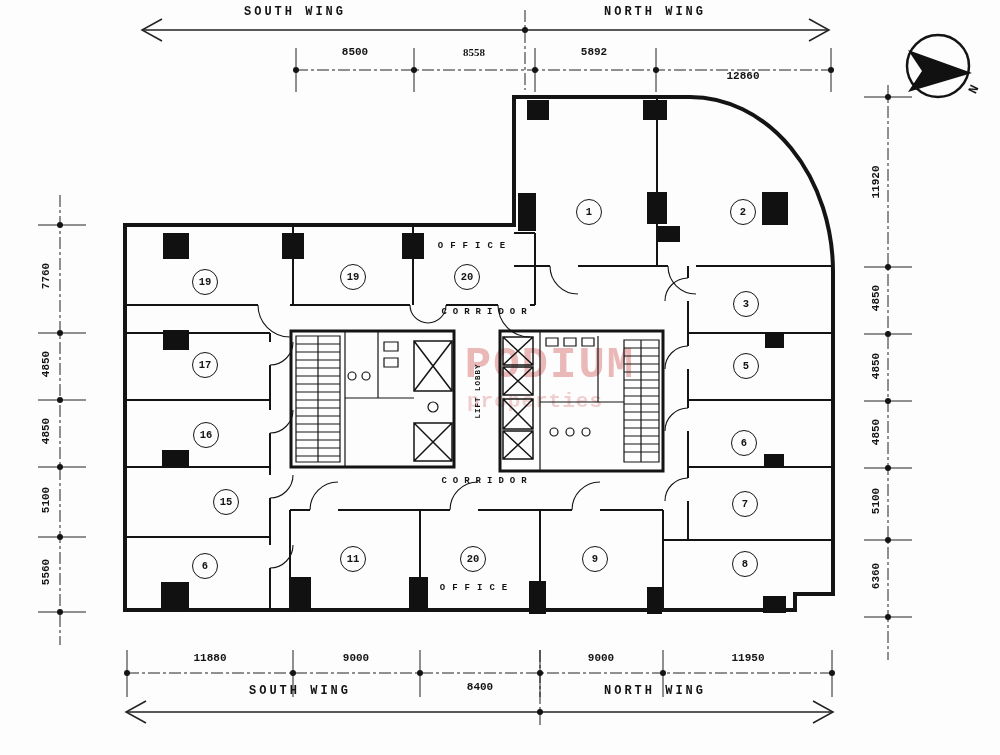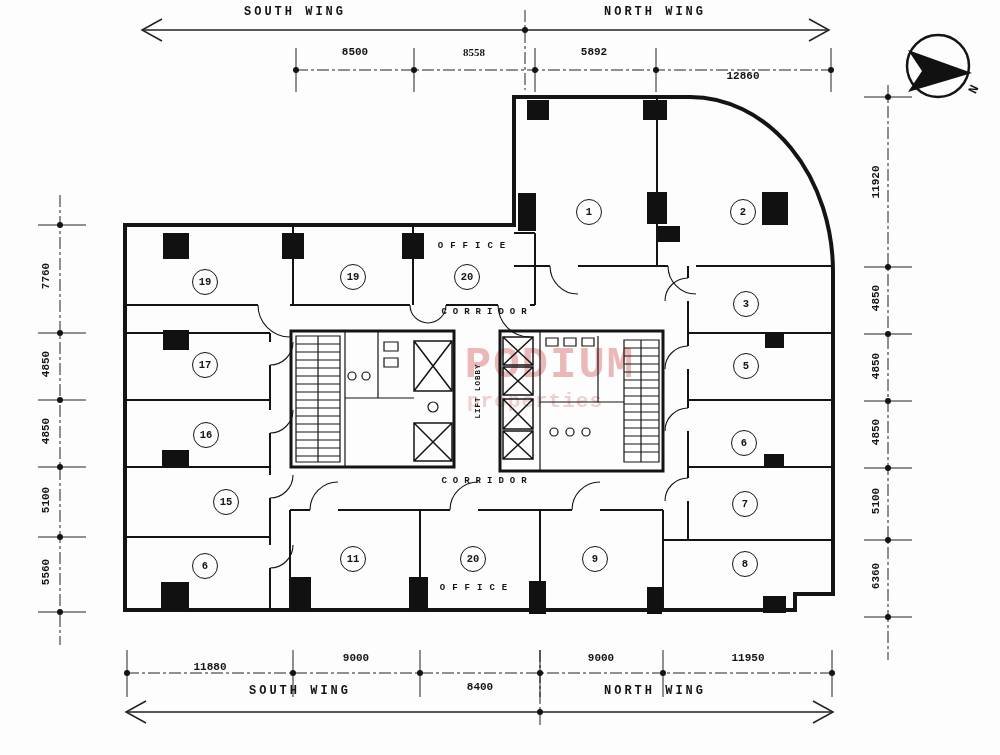--- a/index.html
+++ b/index.html
@@ -172,21 +172,21 @@
   <div class="txt wing" style="left:155px;top:5px;">SOUTH WING</div>
   <div class="txt wing" style="left:515px;top:5px;">NORTH WING</div>
   <div class="txt wing" style="left:160px;top:684px;">SOUTH WING</div>
   <div class="txt wing" style="left:515px;top:684px;">NORTH WING</div>
 
   <div class="txt dim" style="left:315px;top:46px;">8500</div>
   <div class="txt dim" style="left:434px;top:46px;font-family:Liberation Serif, serif;">8558</div>
   <div class="txt dim" style="left:554px;top:46px;">5892</div>
   <div class="txt dim" style="left:703px;top:46px;margin-top:24px;">12860</div>
 
-  <div class="txt dim" style="left:170px;top:652px;margin-top:9px;">11880</div>
+  <div class="txt dim" style="left:170px;top:652px;">11880</div>
   <div class="txt dim" style="left:316px;top:652px;">9000</div>
   <div class="txt dim" style="left:440px;top:652px;margin-top:29px;">8400</div>
   <div class="txt dim" style="left:561px;top:652px;">9000</div>
   <div class="txt dim" style="left:708px;top:652px;">11950</div>
 
   <div class="txt dimv" style="left:6px;top:270px;">7760</div>
   <div class="txt dimv" style="left:6px;top:358px;">4850</div>
   <div class="txt dimv" style="left:6px;top:425px;">4850</div>
   <div class="txt dimv" style="left:6px;top:494px;">5100</div>
   <div class="txt dimv" style="left:6px;top:566px;">5560</div>

